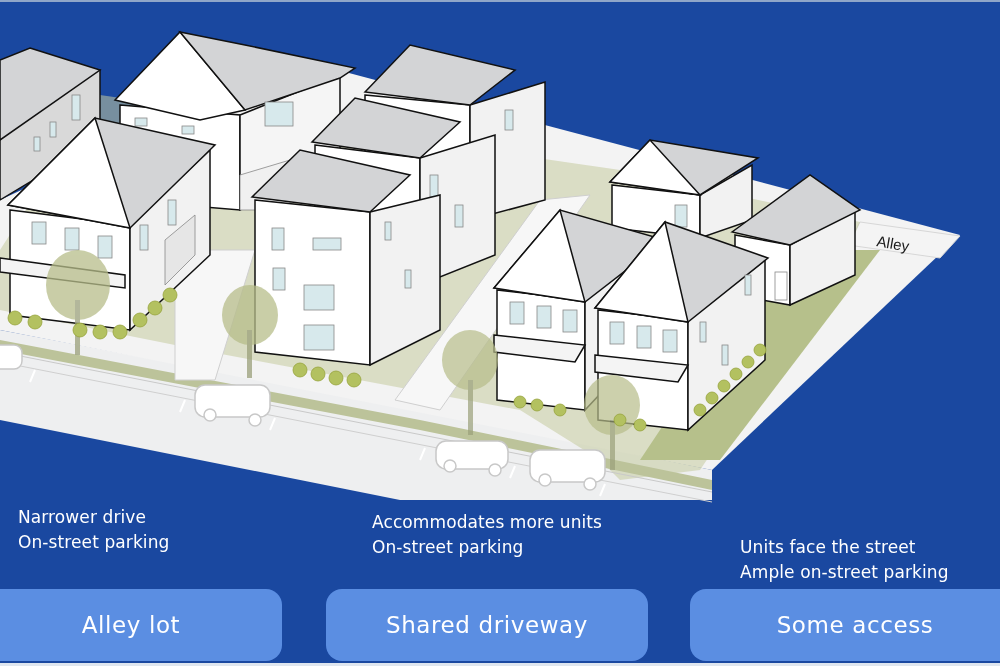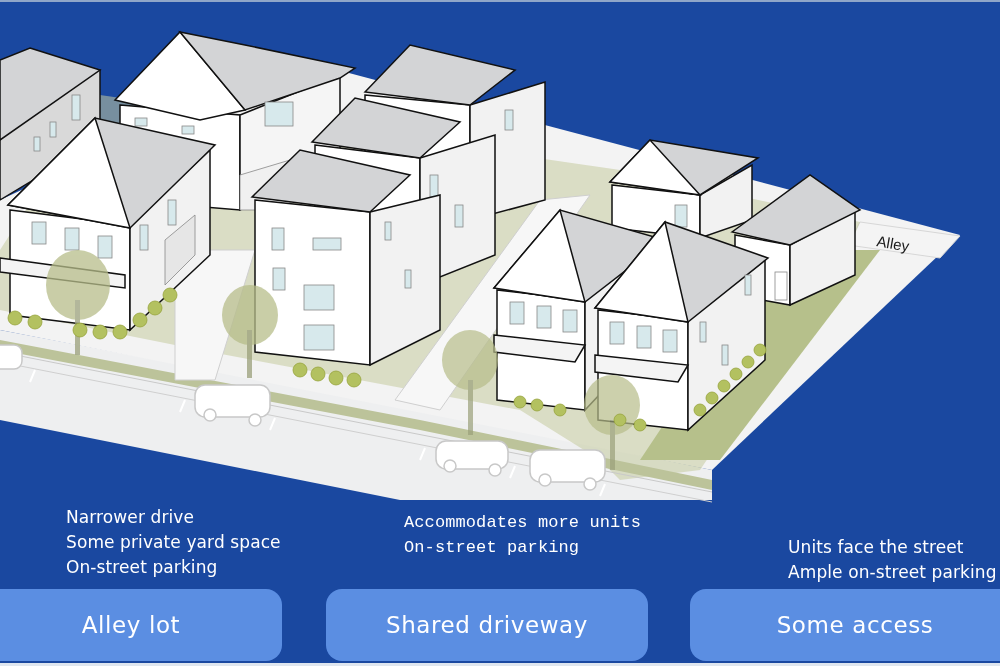--- a/index.html
+++ b/index.html
@@ -7,25 +7,25 @@
     width: 1000px; height: 666px; overflow: hidden;
     background: #1a48a0;
     font-family: "DejaVu Sans", sans-serif;
     position: relative;
   }
   .top-line { position: absolute; left: 0; top: 0; width: 1000px; height: 2px; background: #8fa6c9; }
   .scene { position: absolute; left: 0; top: 0; width: 1000px; height: 510px; }
   .bottom-line { position: absolute; left: 0; bottom: 0; width: 1000px; height: 3px; background: #dfe6ef; }
 
   .caption {
-    position: absolute; color: #ffffff; font-size: 17px; line-height: 25px; letter-spacing: 0.1px; margin-left: 48px;
+    position: absolute; color: #ffffff; font-size: 17px; line-height: 25px; letter-spacing: 0.1px;
   }
   .caption div { white-space: nowrap; }
   .cap-flag { left: 18px; top: 505px; }
-  .cap-shared { left: 356px; top: 510px; font-family: Liberation Mono, monospace; }
+  .cap-shared { left: 372px; top: 510px; }
   .cap-alley { left: 740px; top: 535px; }
 
   .option-btn {
     position: absolute; top: 589px; height: 72px;
     background: #5b8ee2; border-radius: 16px;
     color: #ffffff; font-size: 23px; letter-spacing: 0.6px;
     display: flex; align-items: center; justify-content: center;
     cursor: pointer;
   }
   .btn-flag { left: -20px; width: 302px; }
@@ -216,21 +216,20 @@
     <circle cx="450" cy="466" r="6"></circle>
       <circle cx="495" cy="470" r="6"></circle>
     <rect x="530" y="450" width="75" height="32" rx="10"></rect>
     <circle cx="545" cy="480" r="6"></circle>
       <circle cx="590" cy="484" r="6"></circle>
   </g>
 </svg>
 
 <div class="caption cap-flag">
   <div>Narrower drive</div>
-  <div>Some private yard space</div>
   <div>On-street parking</div>
 </div>
 <div class="caption cap-shared">
   <div>Accommodates more units</div>
   <div>On-street parking</div>
 </div>
 <div class="caption cap-alley">
   <div>Units face the street</div>
   <div>Ample on-street parking</div>
 </div>

